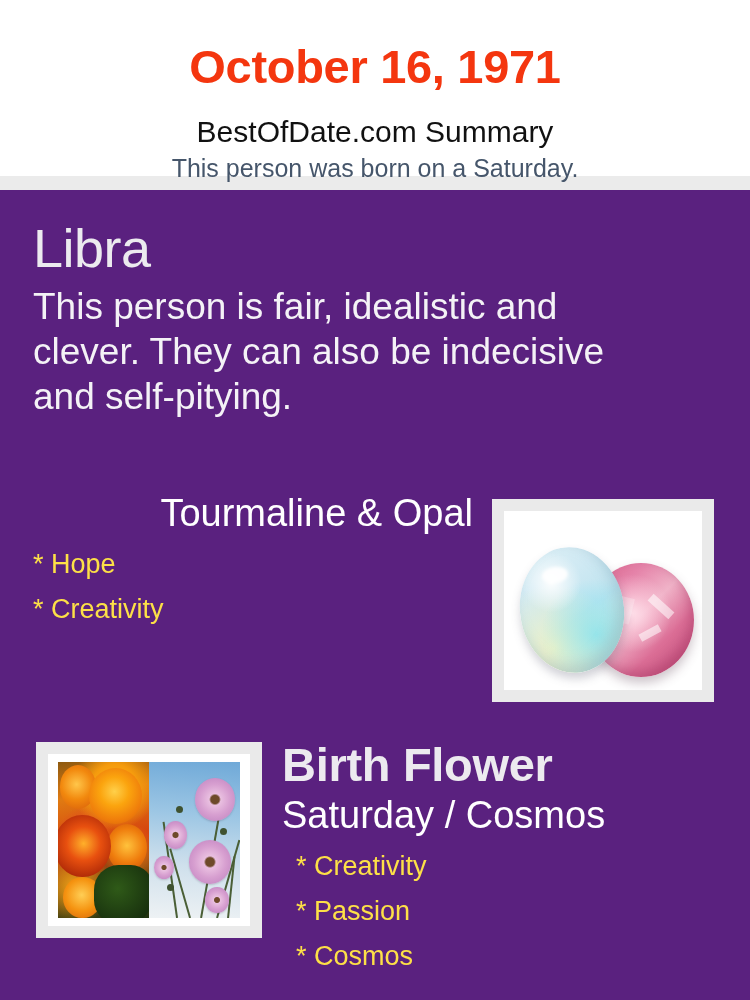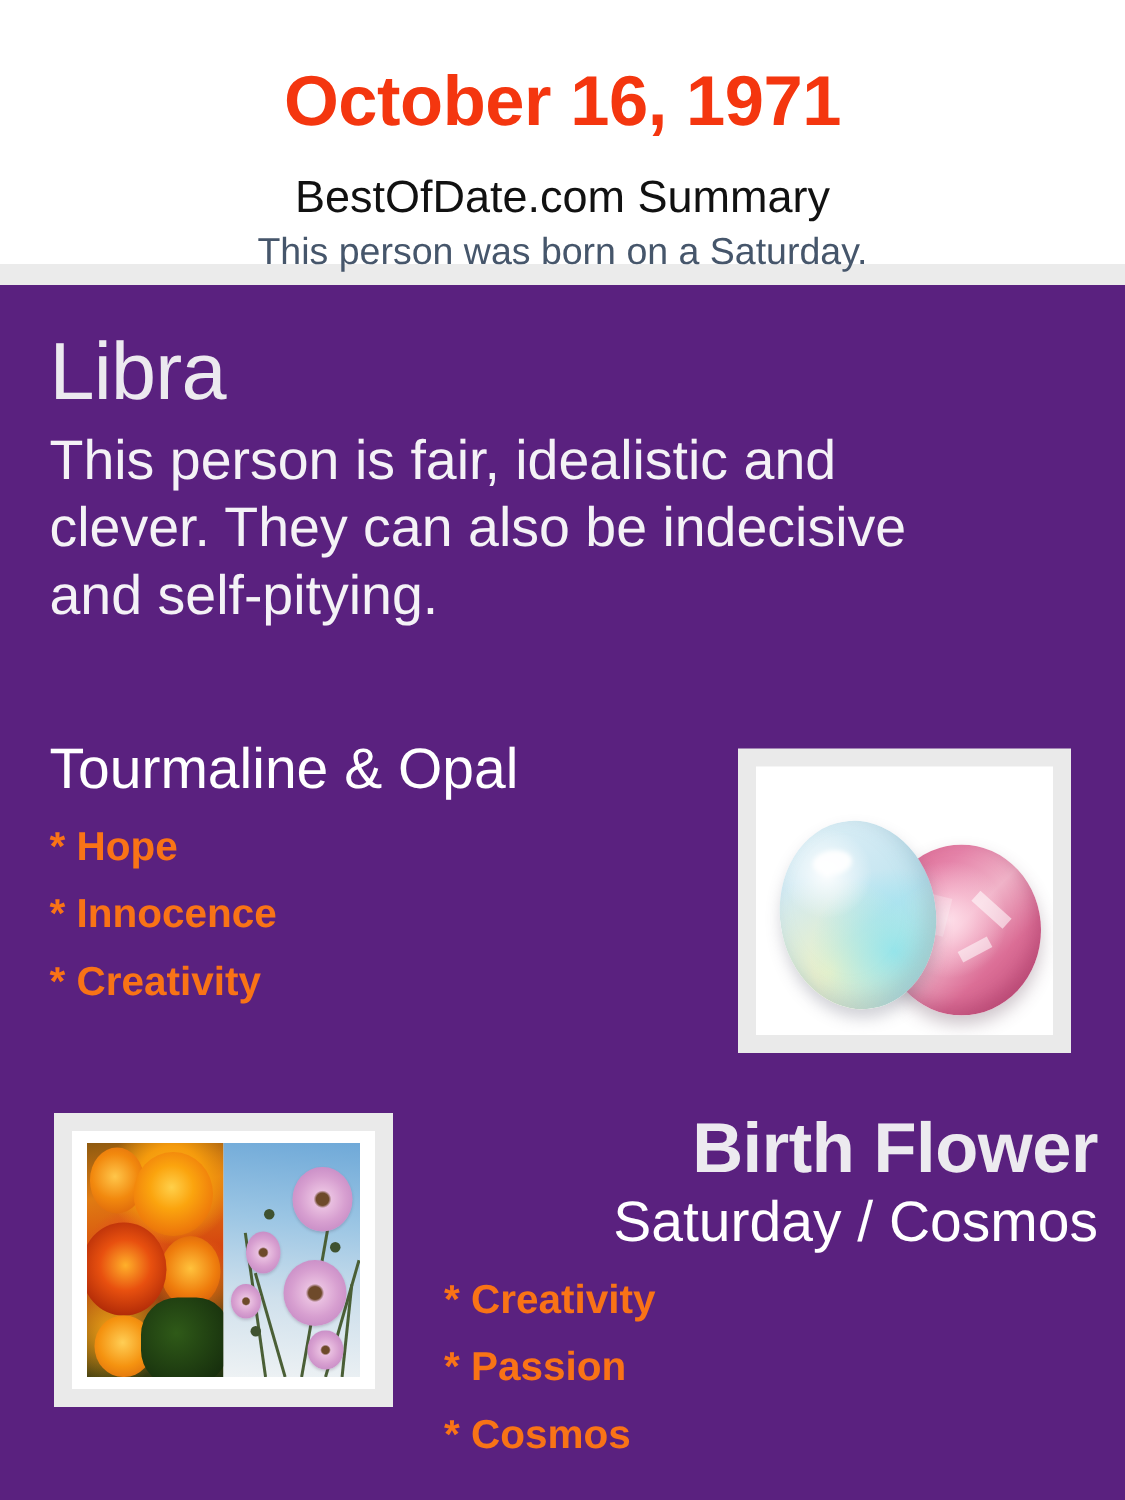--- a/index.html
+++ b/index.html
@@ -98,31 +98,32 @@
     line-height: 54px;
     margin: 0;
     letter-spacing: -0.3px;
   }
   .section-value {
     color: #ffffff;
     font-size: 38px;
     line-height: 46px;
     margin: 0;
     font-weight: normal;
+    text-align: right;
   }
   .trait-list {
     list-style: none;
     margin: 6px 0 0 0;
     padding: 0;
   }
   .trait-list li {
-    color: #f97316;
+    color: #fde047;
     font-size: 27px;
     line-height: 45px;
-    font-weight: bold;
+    font-weight: normal;
     white-space: pre;
   }
 
   
   .photo-frame {
     position: absolute;
     background: #eaeaea;
     padding: 12px;
     box-sizing: border-box;
   }
@@ -274,21 +275,21 @@
 
   
   .flower-block {
     position: absolute;
     left: 282px;
     top: 548px;
     width: 450px;
   }
   .flower-block .section-title,
   .flower-block .section-value {
-    text-align: right;
+    text-align: left;
   }
   .flower-block .trait-list li {
     padding-left: 14px;
   }
 </style>
 </head>
 <body>
 
 <div class="header">
   <h1 class="header-date">October 16, 1971</h1>
@@ -302,21 +303,20 @@
 
   <div class="zodiac-block">
     <div class="zodiac-name">Libra</div>
     <div class="zodiac-desc">This person is fair, idealistic and clever. They can also be indecisive and self-pitying.</div>
   </div>
 
   <div class="stone-block">
     <div class="section-value">Tourmaline &amp; Opal</div>
     <ul class="trait-list">
       <li>* Hope</li>
-      <li>* Innocence</li>
       <li>* Creativity</li>
     </ul>
   </div>
 
   <div class="photo-frame gem-frame">
     <div class="photo-inner">
       <div class="opal"></div>
       <div class="tourmaline">
         <span class="facet f1"></span>
         <span class="facet f2"></span>

